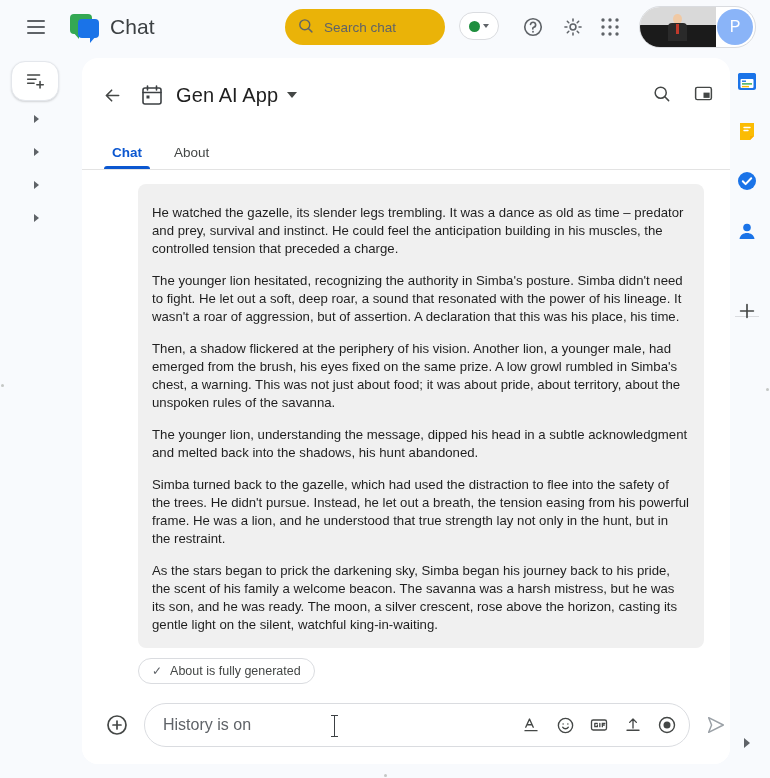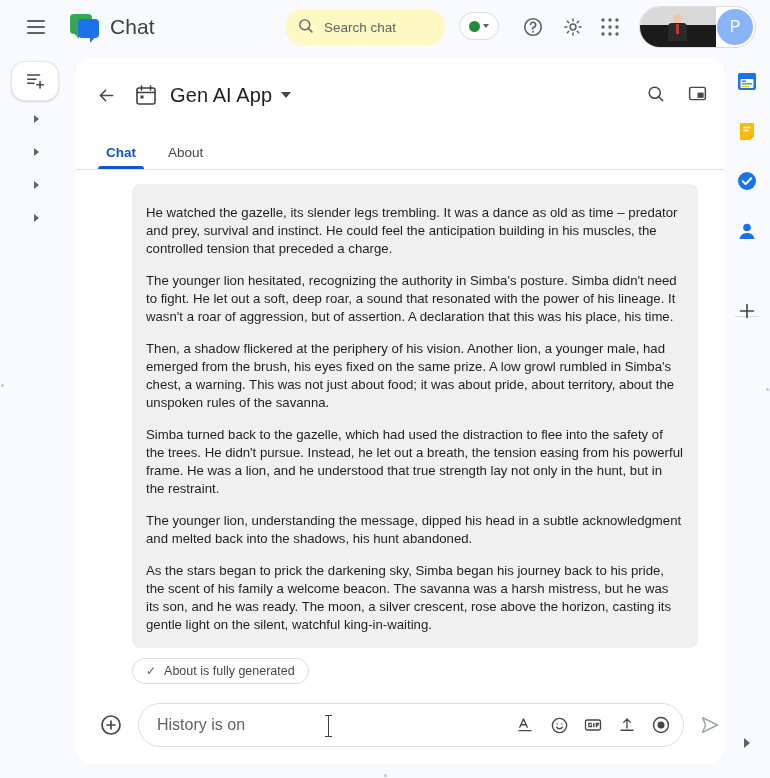--- a/index.html
+++ b/index.html
@@ -55,21 +55,21 @@
   .chat-logo .stripe-y { position: absolute; left: 11px; top: 10px; width: 3px; height: 13px; background: #fbbc04; }
   .chat-logo .stripe-r { position: absolute; left: 15px; top: 10px; width: 3px; height: 13px; background: #ea4335; }
   .brand-title { font-size: 21px; color: #3c4043; letter-spacing: .1px; }
 
   .searchwrap {
     position: absolute; left: 285px; top: 9px;
     width: 160px;
   }
   .search-pill {
     width: 160px; height: 36px;
-    background: #fef9c3; border-radius: 18px;
+    background: #eab308; border-radius: 18px;
     display: flex; align-items: center; padding: 0 12px; gap: 8px;
     cursor: text;
   }
   .search-pill input {
     border: none; outline: none; background: transparent;
     font-size: 13.5px; color: #3c4043; width: 110px;
     font-family: "Liberation Sans", sans-serif;
   }
   .search-pill input::placeholder { color: #5f6368; }
 
@@ -142,21 +142,21 @@
     cursor: pointer;
   }
   .rail-chev i {
     width: 0; height: 0;
     border-top: 4px solid transparent; border-bottom: 4px solid transparent;
     border-left: 5px solid #5f6368;
   }
 
   
   .main {
-    position: absolute; left: 76px; top: 58px;
+    position: absolute; left: 82px; top: 58px;
     width: 648px; height: 706px;
     background: #fff; border-radius: 16px;
     overflow: hidden;
   }
   .main-header {
     position: relative; height: 74px;
     display: flex; align-items: center;
   }
   .back-arrow {
     margin-left: 14px; width: 32px; height: 32px;
@@ -439,22 +439,22 @@
     <div class="tabs">
       <div class="tab active">Chat</div>
       <div class="tab">About</div>
     </div>
 
     <div class="msgarea">
       <div class="story-bubble">
         <p>He watched the gazelle, its slender legs trembling. It was a dance as old as time – predator and prey, survival and instinct. He could feel the anticipation building in his muscles, the controlled tension that preceded a charge.</p>
         <p>The younger lion hesitated, recognizing the authority in Simba's posture. Simba didn't need to fight. He let out a soft, deep roar, a sound that resonated with the power of his lineage. It wasn't a roar of aggression, but of assertion. A declaration that this was his place, his time.</p>
         <p>Then, a shadow flickered at the periphery of his vision. Another lion, a younger male, had emerged from the brush, his eyes fixed on the same prize. A low growl rumbled in Simba's chest, a warning. This was not just about food; it was about pride, about territory, about the unspoken rules of the savanna.</p>
+        <p>The younger lion, understanding the message, dipped his head in a subtle acknowledgment and melted back into the shadows, his hunt abandoned.</p>
         <p>Simba turned back to the gazelle, which had used the distraction to flee into the safety of the trees. He didn't pursue. Instead, he let out a breath, the tension easing from his powerful frame. He was a lion, and he understood that true strength lay not only in the hunt, but in the restraint.</p>
-        <p>The younger lion, understanding the message, dipped his head in a subtle acknowledgment and melted back into the shadows, his hunt abandoned.</p>
         <p>As the stars began to prick the darkening sky, Simba began his journey back to his pride, the scent of his family a welcome beacon. The savanna was a harsh mistress, but he was its son, and he was ready. The moon, a silver crescent, rose above the horizon, casting its gentle light on the silent, watchful king-in-waiting.</p>
       </div>
 
       <div class="gen-chip">
         <span class="check-mark">✓</span>
         <span>About is fully generated</span>
       </div>
 
       <div>
         <div class="alldone">All done, I hope you like it!</div>

